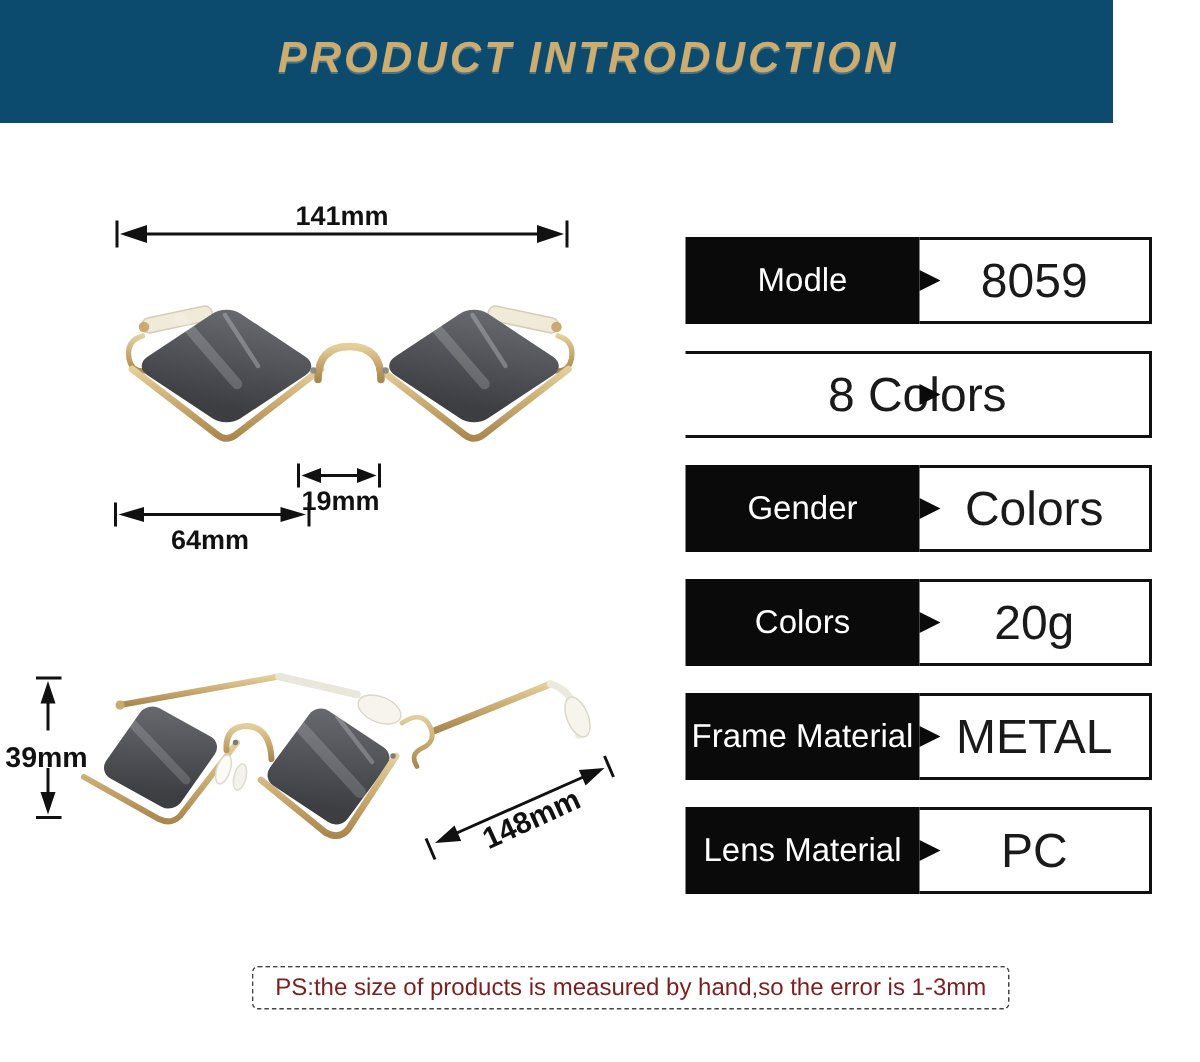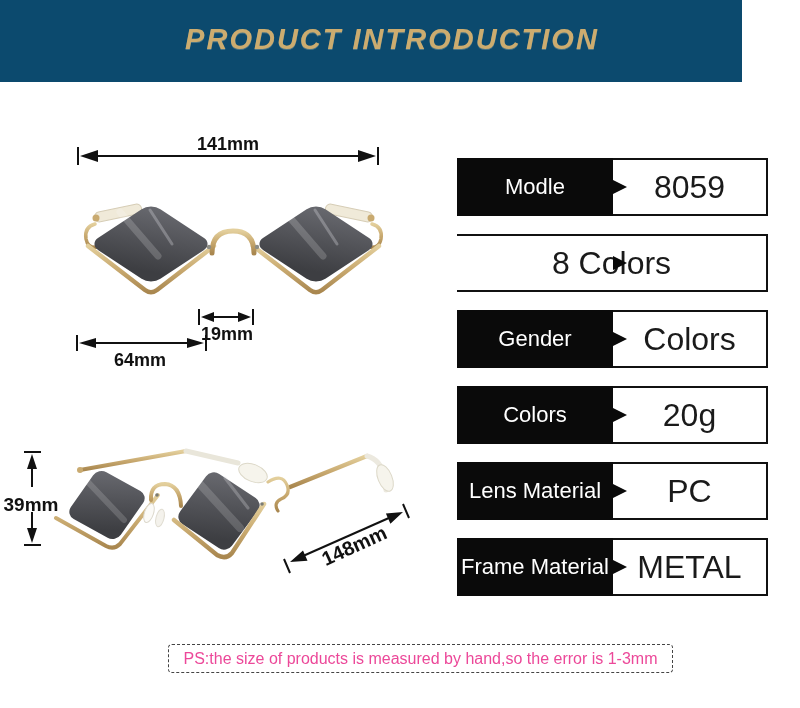--- a/index.html
+++ b/index.html
@@ -35,21 +35,21 @@
   .spec-value{
     flex:1;background:#fff;border:2px solid #111;border-left:none;
     display:flex;align-items:center;justify-content:center;
     font-size:32px;color:#1a1a1a;white-space:nowrap;z-index:1;
   }
 
   
   .note-box{
     position:absolute;left:168px;top:644px;width:505px;height:29px;
     border:1px dashed #444;border-radius:4px;box-sizing:border-box;
-    text-align:center;line-height:27px;font-size:16px;color:#ec4899;white-space:nowrap;
+    text-align:center;line-height:27px;font-size:16px;color:#7f1d1d;white-space:nowrap;
   }
 </style>
 </head>
 <body>
 
 <div id="page">
 
   <div class="banner">
     <h1>PRODUCT INTRODUCTION</h1>
   </div>
@@ -184,28 +184,28 @@
       <div class="spec-value">Colors</div>
     </div>
 
     <div class="spec-row">
       <div class="spec-label">Colors</div>
       <div class="spec-arrow"></div>
       <div class="spec-value">20g</div>
     </div>
 
     <div class="spec-row">
+      <div class="spec-label">Frame Material</div>
+      <div class="spec-arrow"></div>
+      <div class="spec-value">METAL</div>
+    </div>
+
+    <div class="spec-row">
       <div class="spec-label">Lens Material</div>
       <div class="spec-arrow"></div>
       <div class="spec-value">PC</div>
     </div>
 
-    <div class="spec-row">
-      <div class="spec-label">Frame Material</div>
-      <div class="spec-arrow"></div>
-      <div class="spec-value">METAL</div>
-    </div>
-
   </div>
 
   <div class="note-box">PS:the size of products is measured by hand,so the error is 1-3mm</div>
 
 </div>
 
 </body></html>

